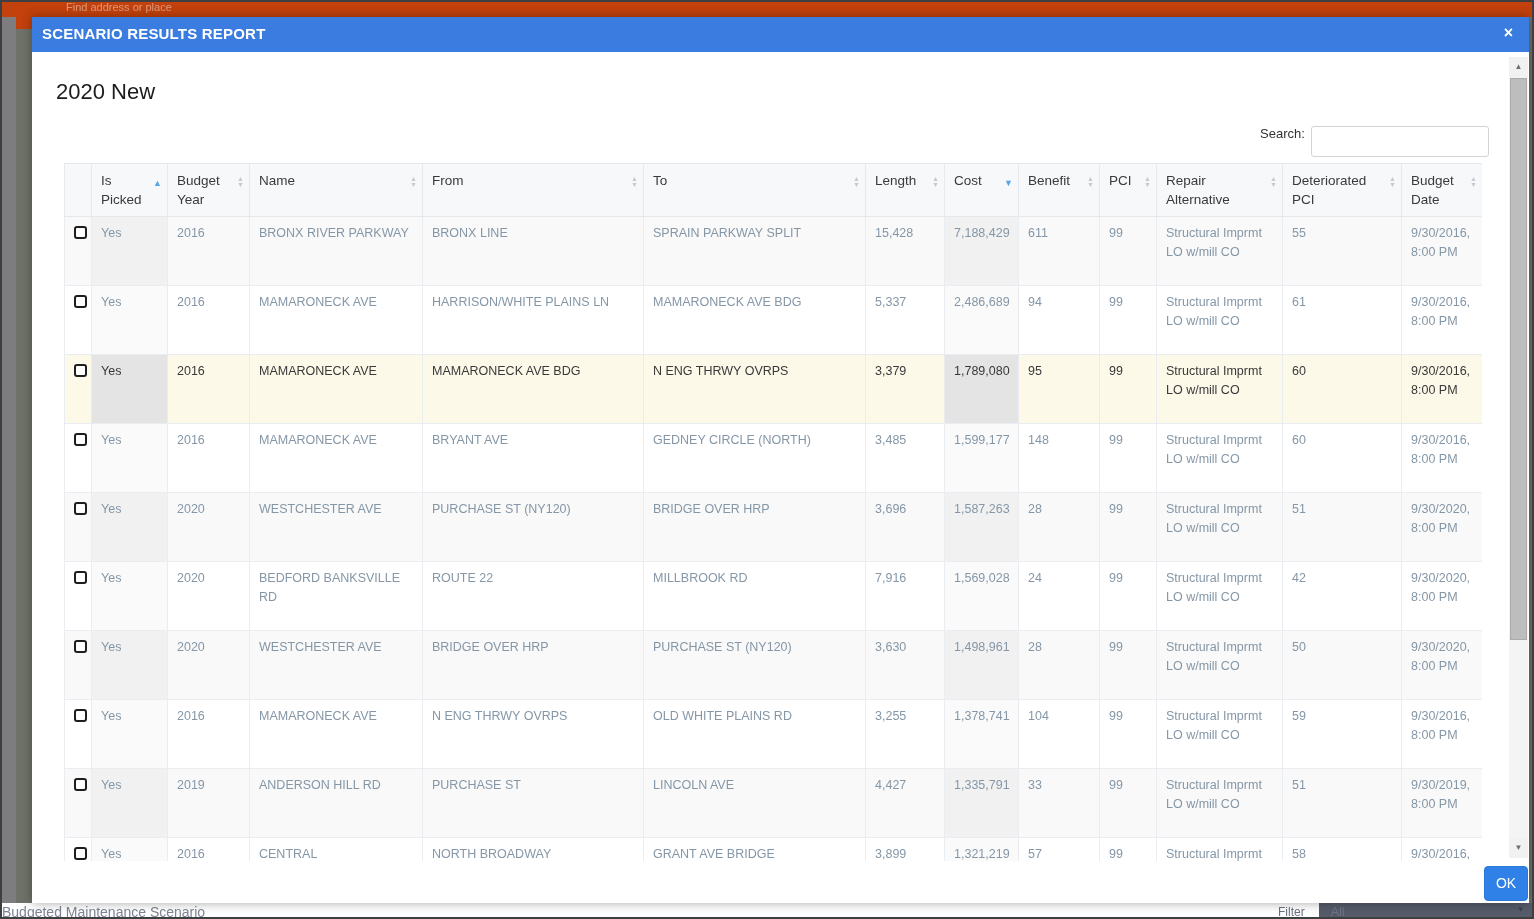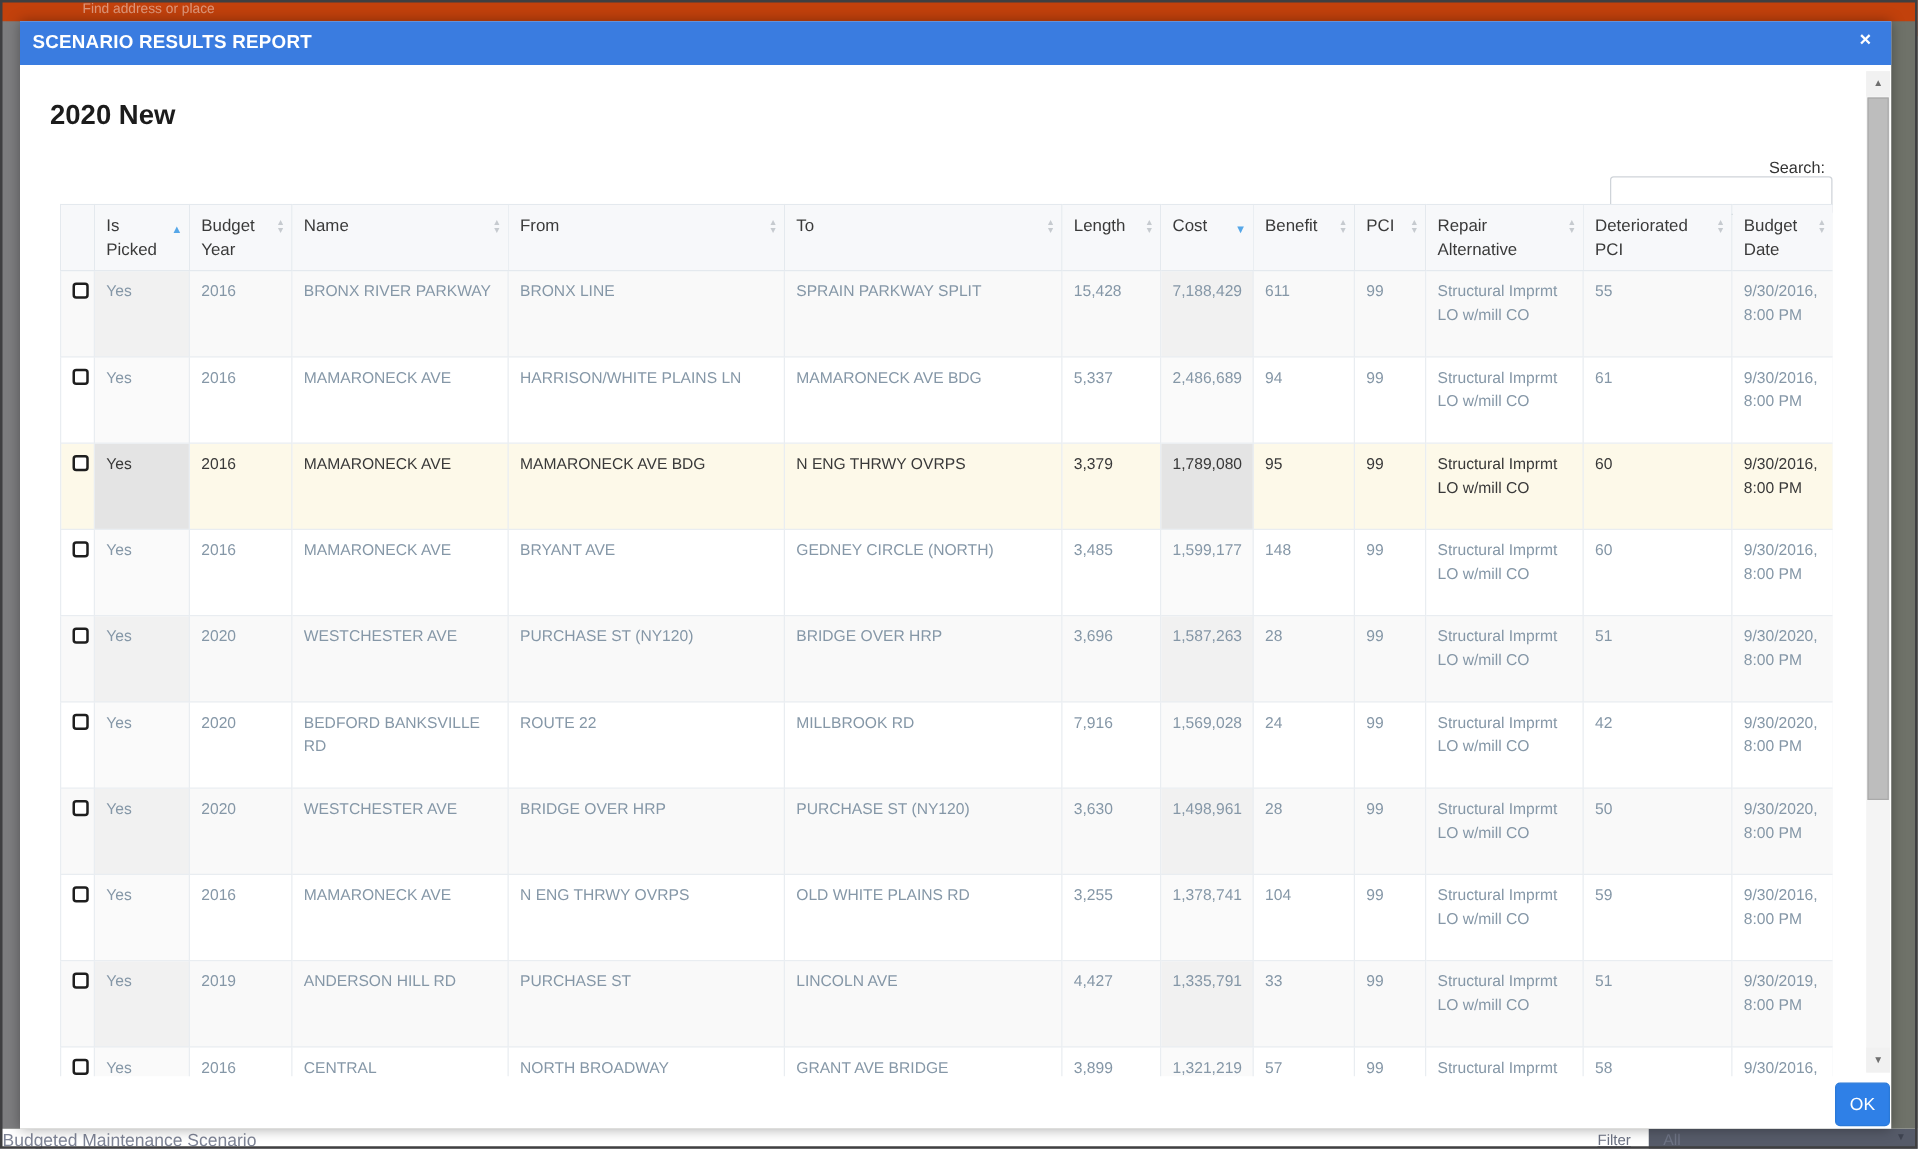--- a/index.html
+++ b/index.html
@@ -14,33 +14,33 @@
   .bg-right  { position:absolute; left:1513px; top:17px; width:21px; height:886px; background:#6f7269; }
   .bg-bottom { position:absolute; left:0; top:903px; width:1534px; height:16px; background:#ffffff; overflow:hidden; }
   .bg-bottom-text { position:absolute; left:2px; top:1px; font-size:14px; color:#7e8496; }
   .bg-filter { position:absolute; left:1278px; top:0; height:16px; display:flex; align-items:flex-start; }
   .bg-filter-label { font-size:12px; color:#6b7183; margin-top:2px;text-decoration:underline; }
   .bg-filter-box { margin-left:14px; width:222px; height:16px; background:#565b69; position:relative; }
   .bg-filter-value { position:absolute; left:12px; top:2px; font-size:12.5px; color:#6e7485; }
   .bg-filter-caret { position:absolute; right:16px; top:2px; font-size:8px; color:#3e4350; }
 
   
-  .modal { position:absolute; left:16px; top:17px; width:1497px; height:886px;
+  .modal { position:absolute; left:32px; top:17px; width:1497px; height:886px;
     background:#fff; box-shadow:0 0 10px rgba(0,0,0,0.35); }
   .modal-header { position:absolute; left:0; top:0; width:100%; height:35px; background:#3a7ce0; }
   .modal-title { position:absolute; left:10px; top:8px; color:#fff; font-size:15px; font-weight:700; letter-spacing:.2px; }
   .modal-close { position:absolute; right:16px; top:7px; color:#fff; font-size:16px; font-weight:700; cursor:pointer; }
 
-  .heading { position:absolute; left:24px; top:62px; font-size:22px; color:#1c1c1c; font-weight:700; }
+  .heading { position:absolute; left:24px; top:62px; font-size:22px; color:#1c1c1c; font-weight:400; }
 
   .toolbar { position:absolute; left:32px; top:108px; }
   .btn { display:inline-block; background:#fff; border:1px solid #a5a5a5; border-radius:3px;
     padding:5px 12px; font-size:12.5px; color:#333; margin-right:3px; cursor:pointer; }
 
-  .search-area { position:absolute; top:109px; left:1228px; width:222px; display:flex; align-items:flex-end;flex-direction:column; }
+  .search-area { position:absolute; top:109px; left:1228px; width:222px; display:flex; align-items:flex-start; }
   .search-label { font-size:13px; color:#333; margin-right:6px; white-space:nowrap; }
   .search-input { width:178px; height:31px; border:1px solid #cfd4d9; border-radius:3px; font-size:13px; padding:0 8px; }
 
   
   .table-wrap { position:absolute; left:32px; top:146px; width:1418px; height:698px; overflow:hidden; }
   table { table-layout:fixed; width:1418px; border-collapse:collapse; }
   th { position:relative; text-align:left; font-weight:400; color:#3a3a3a; font-size:13.5px;
     background:#f7f8fa; border:1px solid #e4e9ee; vertical-align:top;
     height:52px; padding:7px 20px 7px 9px; line-height:19px; }
   .sort { position:absolute; }

